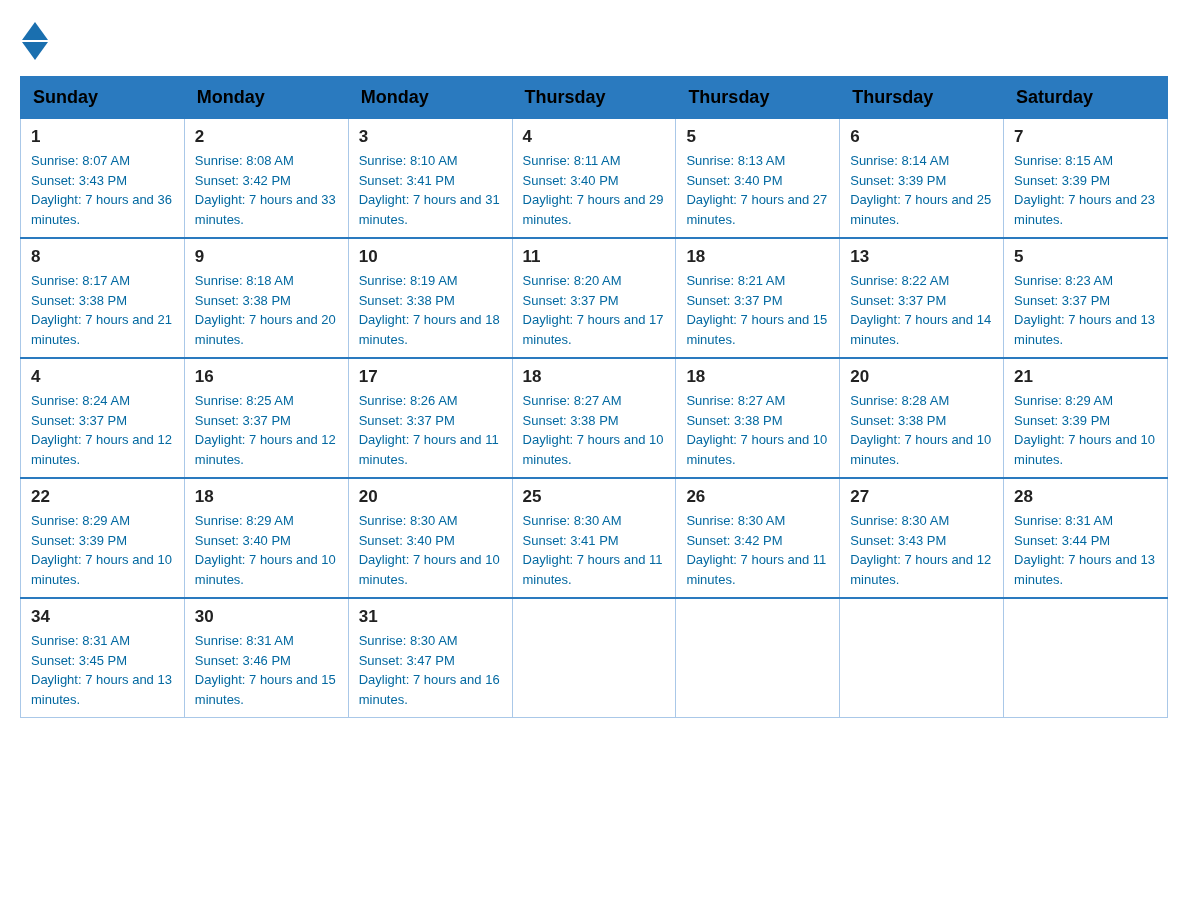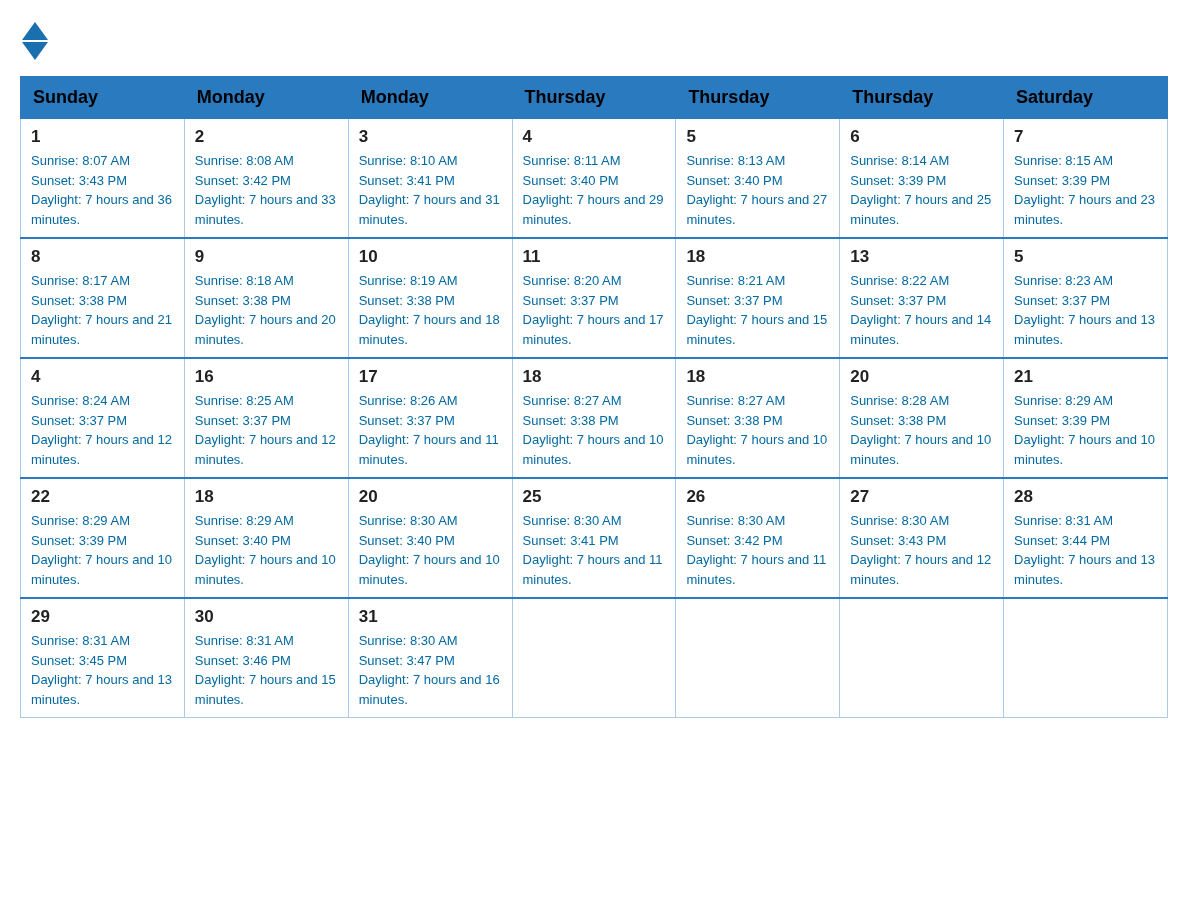--- a/index.html
+++ b/index.html
@@ -240,21 +240,21 @@
         <span class="day-number">27</span>
         <span class="day-info">Sunrise: 8:30 AM<br>Sunset: 3:43 PM<br>Daylight: 7 hours and 12 minutes.</span>
       </td>
         <td>
         <span class="day-number">28</span>
         <span class="day-info">Sunrise: 8:31 AM<br>Sunset: 3:44 PM<br>Daylight: 7 hours and 13 minutes.</span>
       </td>
       </tr>
       <tr class="row-border-top">
         <td>
-        <span class="day-number">29</span>
+        <span class="day-number">34</span>
         <span class="day-info">Sunrise: 8:31 AM<br>Sunset: 3:45 PM<br>Daylight: 7 hours and 13 minutes.</span>
       </td>
         <td>
         <span class="day-number">30</span>
         <span class="day-info">Sunrise: 8:31 AM<br>Sunset: 3:46 PM<br>Daylight: 7 hours and 15 minutes.</span>
       </td>
         <td>
         <span class="day-number">31</span>
         <span class="day-info">Sunrise: 8:30 AM<br>Sunset: 3:47 PM<br>Daylight: 7 hours and 16 minutes.</span>
       </td>

